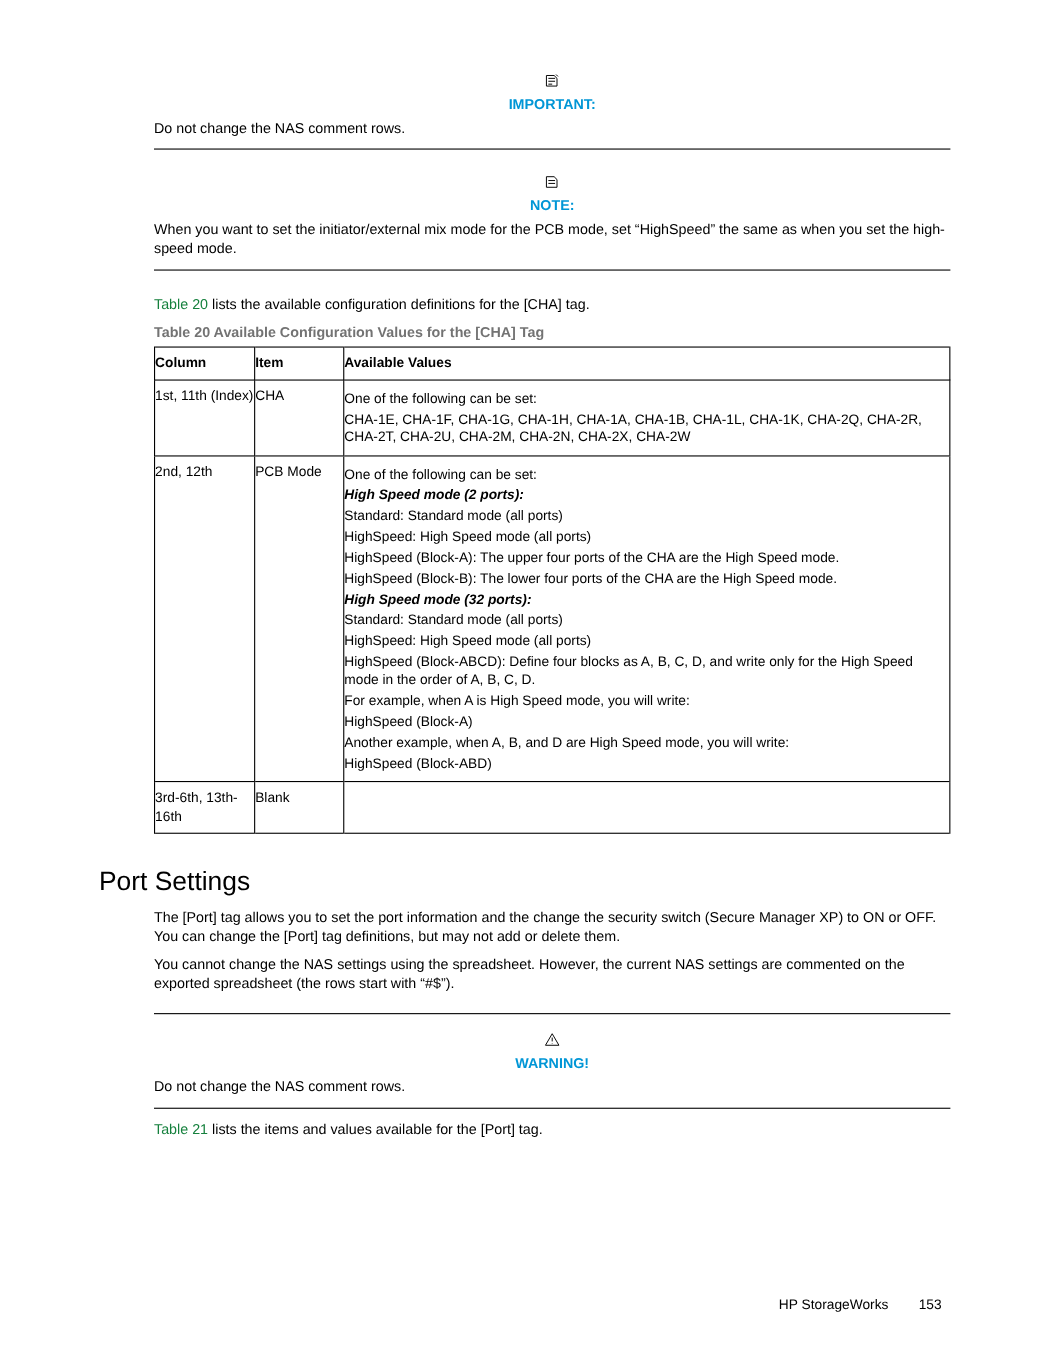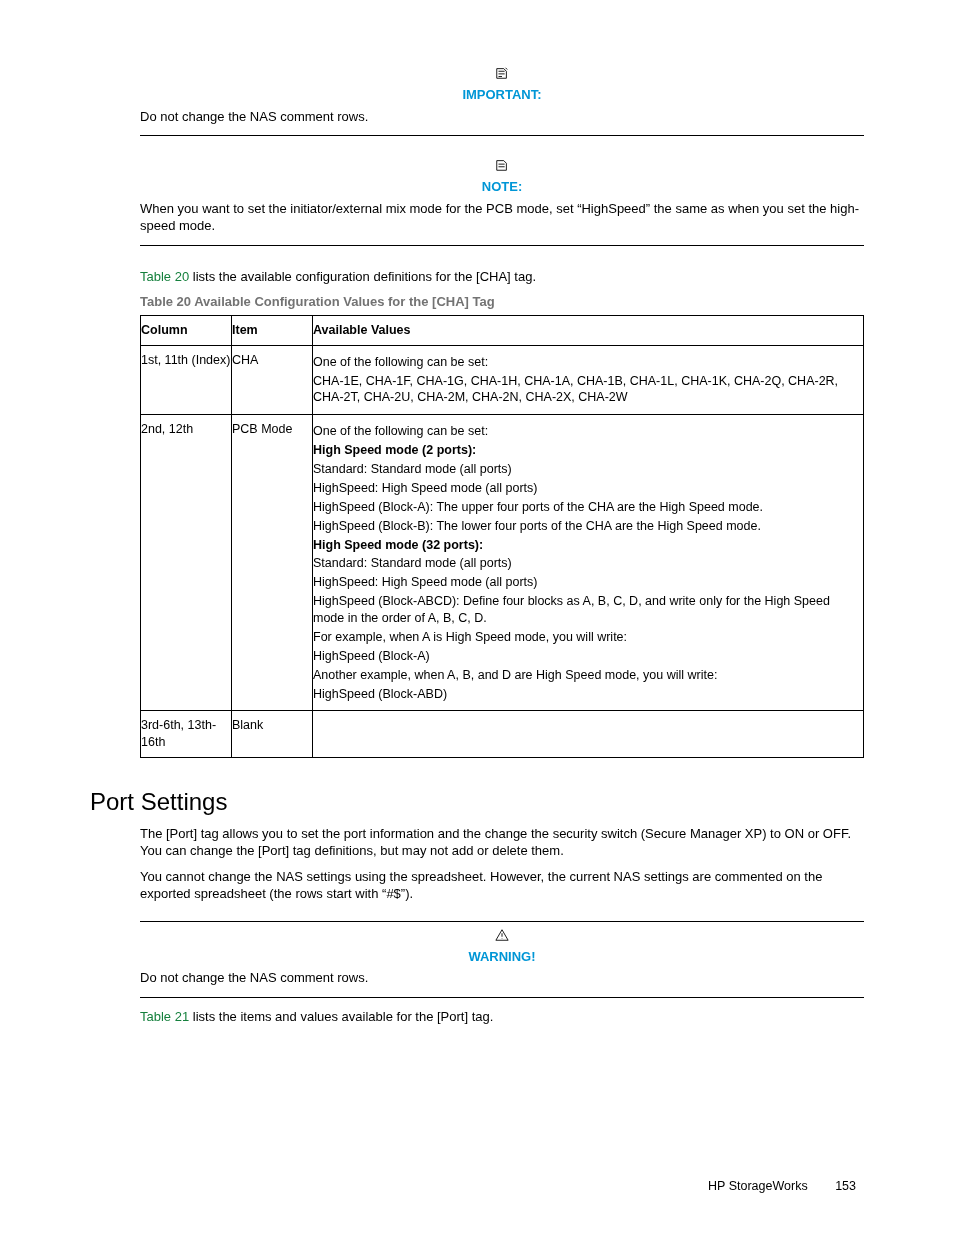--- a/index.html
+++ b/index.html
@@ -70,20 +70,21 @@
     font-weight: bold;
   }
   table.data tbody tr td {
     border-top: 1px solid #000;
   }
   .cell-block div {
     margin: 2px 0;
   }
   .cell-block .bold {
     font-weight: bold;
+    font-style: italic;
   }
   h2.section {
     color: #000000;
     font-weight: normal;
     font-size: 24px;
     margin: 28px 0 6px 0;
   }
   .footer {
     position: fixed;
     bottom: 40px;
@@ -179,21 +180,21 @@
       </tr>
     </tbody>
 </table>
 
 <h2 class="section">Port Settings</h2>
 <div class="para">The [Port] tag allows you to set the port information and the change the security switch (Secure Manager XP) to ON or OFF. You can change the [Port] tag definitions, but may not add or delete them.</div>
 <div class="para">You cannot change the NAS settings using the spreadsheet. However, the current NAS settings are commented on the exported spreadsheet (the rows start with “#$”).</div>
 
 <hr class="thin" style="margin-top:18px; margin-bottom:6px">
 
-<div class="callout" style="margin-top:6px">
+<div class="callout" style="margin-top:16px">
   <div class="callout-header">
     <span class="icon">
       <svg viewBox="0 0 16 16">
           <path d="M8 2 L15 14 L1 14 Z M8 6 L8 10 M8 12 L8 12.5" fill="none" stroke="#000" stroke-width="1"></path>
         </svg>
     </span>
     <span class="callout-title">WARNING!</span>
   </div>
   <div class="callout-body">Do not change the NAS comment rows.</div>
 </div>

